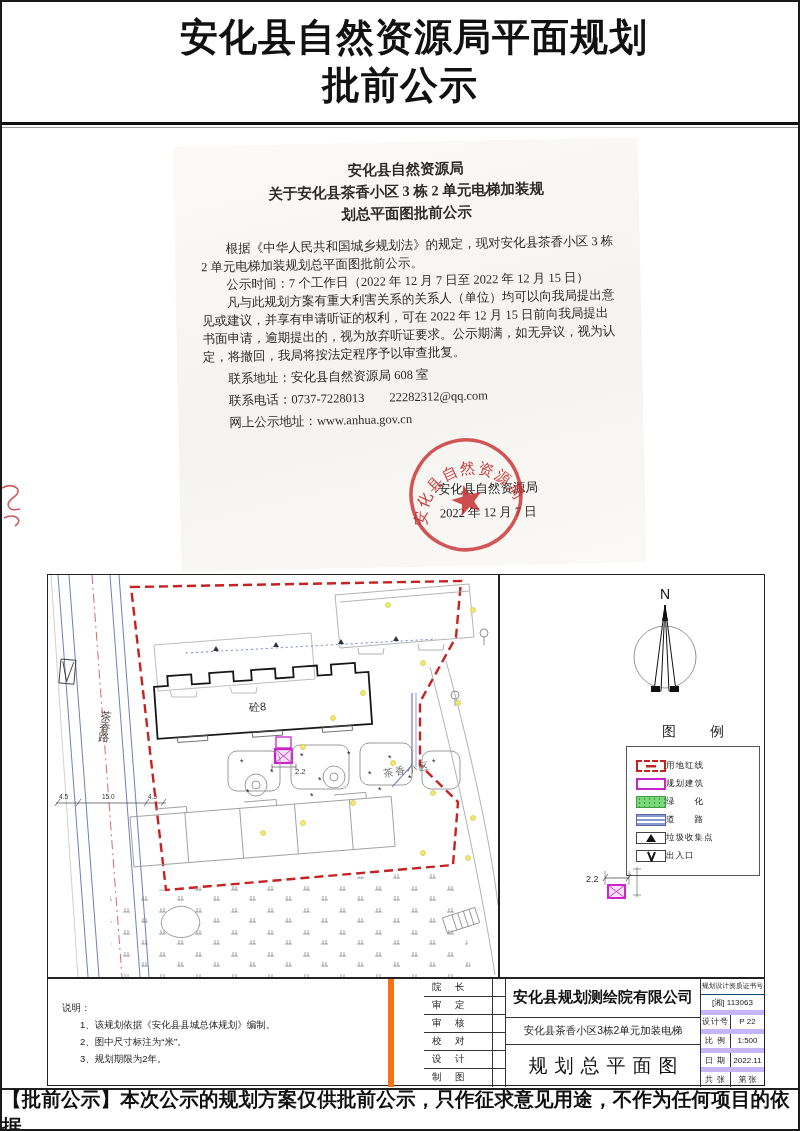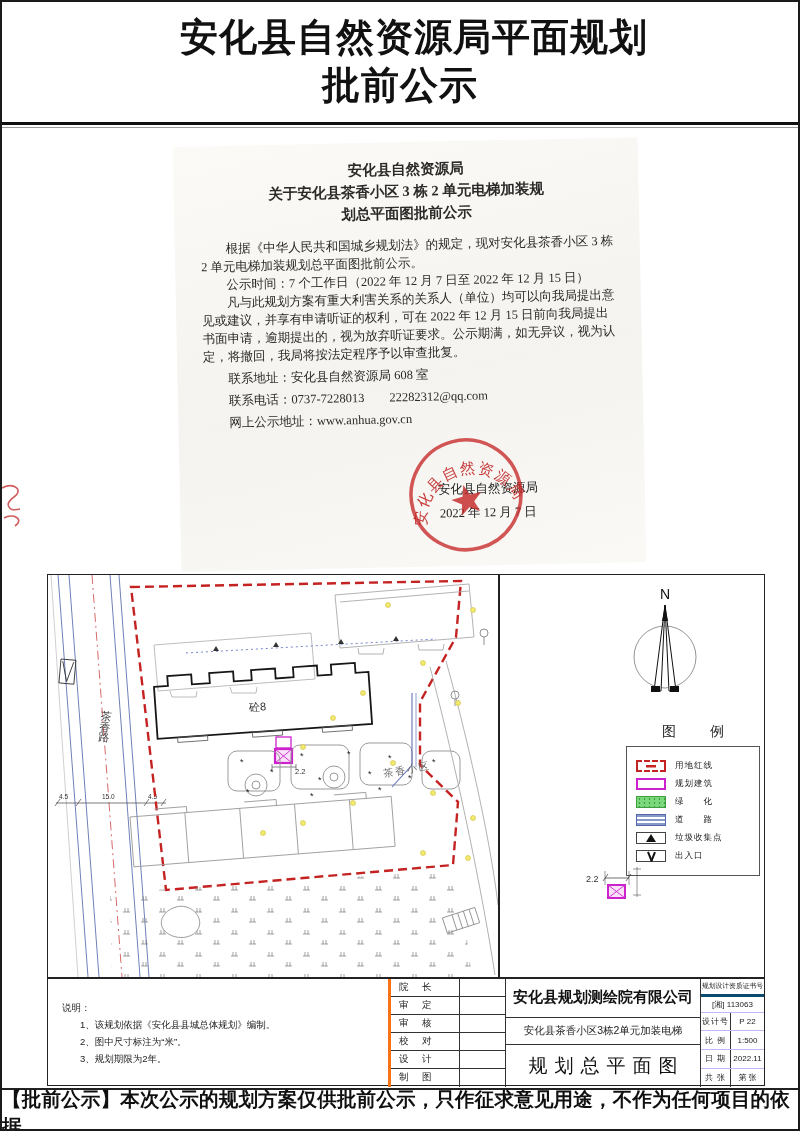--- a/index.html
+++ b/index.html
@@ -34,60 +34,60 @@
   .roadlabel{position:absolute;left:50px;top:126px;writing-mode:vertical-rl;
              font-size:11px;letter-spacing:11px;color:#333;transform:rotate(6deg);}
   .arealabel{position:absolute;left:335px;top:188px;font-size:10px;color:#666;
              letter-spacing:2px;transform:rotate(-10deg);}
   .north{position:absolute;left:575px;top:10px;}
   .detail{position:absolute;left:533px;top:280px;}
   
   .legend{position:absolute;left:578px;top:148px;width:134px;}
   .legend-title{text-align:center;font-size:14px;letter-spacing:10px;color:#222;margin-bottom:5px;padding-left:10px;}
   .legend-box{border:1px solid #555;padding:7px 9px;background:#fff;}
-  .lg-row{display:flex;align-items:center;gap:9px;margin:6px 0;}
+  .lg-row{display:flex;align-items:center;margin:6px 0;}
   .lg-icon{flex:0 0 auto;display:inline-flex;align-items:center;justify-content:center;
            width:30px;height:12px;border:1px solid #444;box-sizing:border-box;background:#fff;}
   .lg-redline{border:2px dashed #c52222;background:#fff center/10px 2.5px no-repeat
               linear-gradient(#c52222,#c52222);}
   .lg-building{border:2.5px solid #cc22cc;}
   .lg-green{border:1px solid #3f9f3f;background:#7cd87c;
             background-image:radial-gradient(#3f9f3f 1px,transparent 1.2px);background-size:5px 4px;}
   .lg-road{border:1px solid #5566aa;background:repeating-linear-gradient(180deg,#8899cc 0 2px,#fff 2px 4px);}
   .tri{width:0;height:0;border-left:5px solid transparent;border-right:5px solid transparent;
        border-bottom:8px solid #111;}
   .vee{position:relative;width:10px;height:9px;}
   .vee::before,.vee::after{content:"";position:absolute;top:0;width:1.5px;height:10px;background:#111;}
   .vee::before{left:1px;transform:rotate(-22deg);transform-origin:top center;}
   .vee::after{right:1px;transform:rotate(22deg);transform-origin:top center;}
   .lg-label{font-size:8.5px;letter-spacing:1px;color:#222;white-space:nowrap;}
   
   .tb{position:absolute;left:0;top:403.5px;width:100%;height:108px;display:flex;box-sizing:border-box;}
   .tb-notes{width:340px;box-sizing:border-box;padding:20px 6px 0 14px;font-size:9.5px;
             line-height:1.8;color:#222;}
   .tb-notes .nt{padding-left:18px;}
-  .tb-roles{width:117px;box-sizing:border-box;border-left:3px solid #f97316;display:grid;
-            grid-template-rows:repeat(6,1fr);}
+  .tb-roles{width:117px;box-sizing:border-box;border-left:6px solid #f97316;display:grid;
+            grid-template-rows:repeat(6,1fr);padding-left:30px;}
   .role-row{display:flex;border-bottom:1px solid #333;}
   .role-row:last-child{border-bottom:none;}
   .role-label{width:60px;border-right:1px solid #333;font-size:9.5px;display:flex;
               align-items:center;padding-left:8px;letter-spacing:2px;color:#222;}
   .role-sign{flex:1;}
   .tb-company{width:195px;box-sizing:border-box;border-left:1px solid #333;display:flex;
               flex-direction:column;}
   .tbc-name{height:38px;display:flex;align-items:center;justify-content:center;
             font-family:"Liberation Serif",serif;font-size:15px;font-weight:700;color:#111;}
   .tbc-proj{height:26px;border-top:1px solid #333;display:flex;align-items:center;
             justify-content:center;font-size:10.5px;color:#222;}
   .tbc-draw{flex:1;border-top:1px solid #333;display:flex;align-items:center;justify-content:center;
             font-family:"Liberation Serif",serif;font-size:19px;letter-spacing:7px;color:#111;padding-left:7px;}
   .tb-right{flex:1;box-sizing:border-box;border-left:1px solid #333;display:flex;flex-direction:column;font-size:8px;color:#222;}
   .tbr-cert{height:15px;display:flex;align-items:center;justify-content:center;font-size:6.8px;white-space:nowrap;}
-  .tbr-certv{height:15px;border-top:3px solid #0c4a6e;display:flex;align-items:center;justify-content:center;font-size:8px;}
-  .tbr-row{flex:1;border-top:1px solid #c4b5fd;display:flex;}
+  .tbr-certv{height:15px;border-top:1px solid #0c4a6e;display:flex;align-items:center;justify-content:center;font-size:8px;}
+  .tbr-row{flex:1;border-top:5px solid #c4b5fd;display:flex;}
   .tbr-l{width:29px;border-right:1px solid #333;display:flex;align-items:center;
          justify-content:center;letter-spacing:1px;white-space:nowrap;}
   .tbr-v{flex:1;display:flex;align-items:center;justify-content:center;white-space:nowrap;}
   
   .foot{position:absolute;left:0;top:1086px;width:100%;height:48px;border-top:2px solid #222;
         display:flex;align-items:center;justify-content:center;font-size:19.5px;font-weight:600;
         color:#101010;box-sizing:border-box;letter-spacing:0.2px;}
 </style>
 </head>
 <body>

